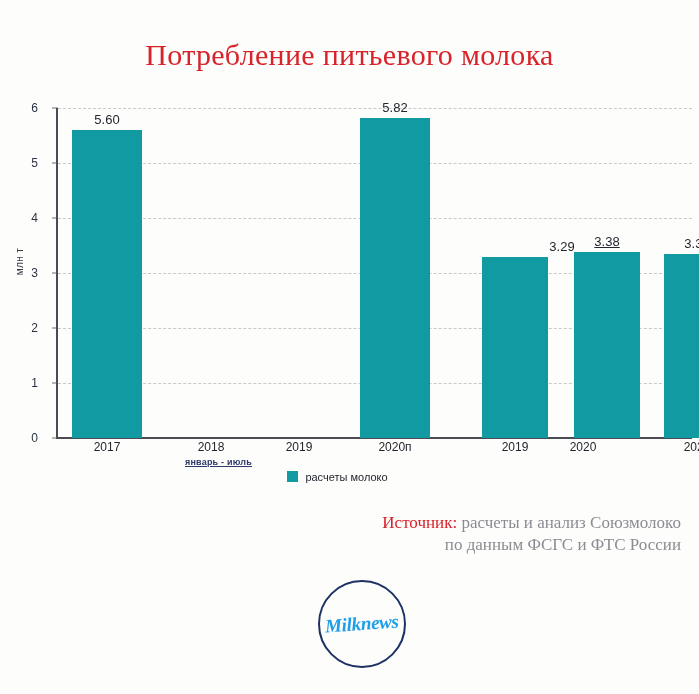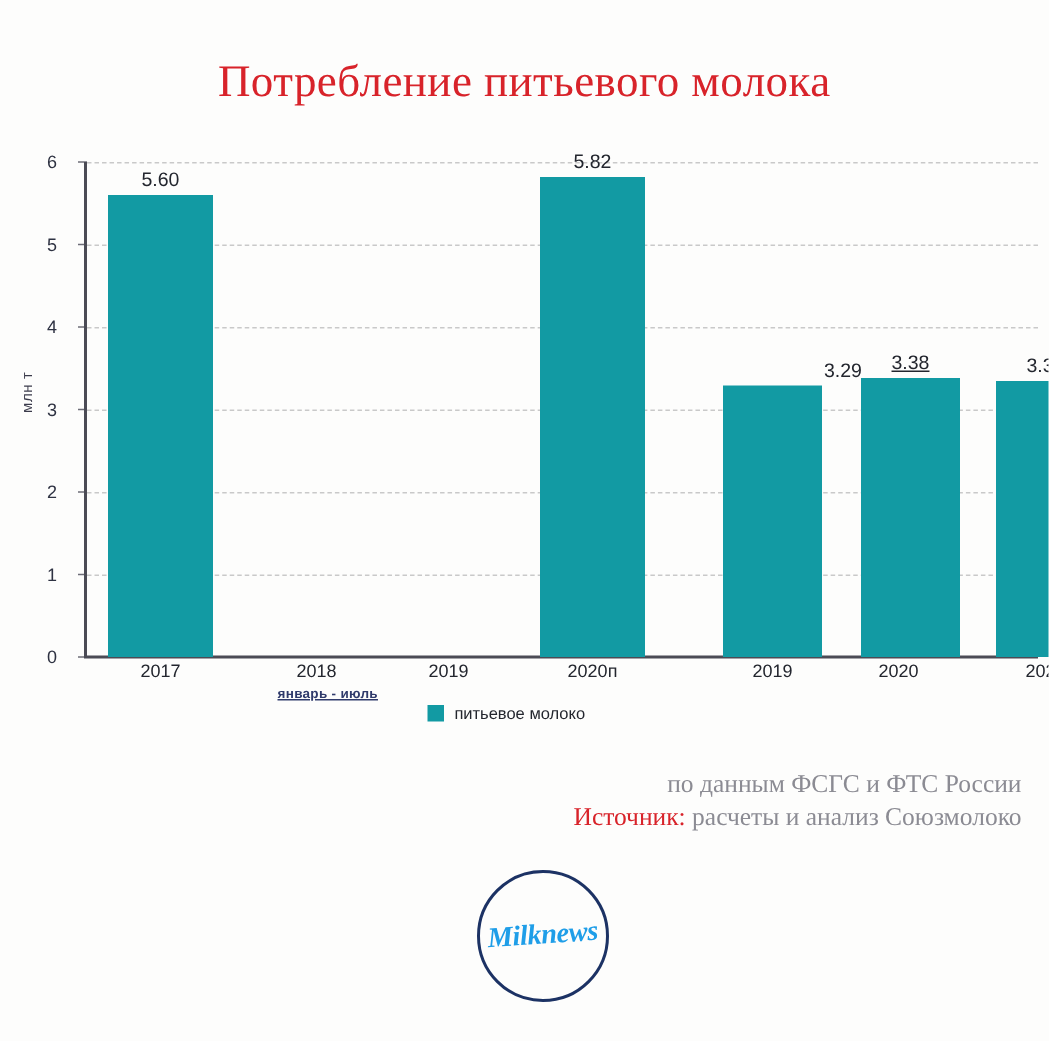--- a/index.html
+++ b/index.html
@@ -308,35 +308,35 @@
 
   </div>
 </div>
 
 <div class="x-labels">
   <div class="x-label" style="left:14px;width:70px;">2017</div>
   <div class="x-label" style="left:118px;width:70px;">2018</div>
   <div class="x-label" style="left:206px;width:70px;">2019</div>
   <div class="x-label" style="left:302px;width:70px;">2020п</div>
   <div class="x-label" style="left:424px;width:66px;">2019</div>
-  <div class="x-label" style="left:508px;width:66px;">2020</div>
+  <div class="x-label" style="left:492px;width:66px;">2020</div>
   <div class="x-label" style="left:606px;width:66px;">2021</div>
 </div>
 
 <div class="period-note">
   <span>январь - июль</span>
 </div>
 
 <div class="legend">
   <div class="legend-inner">
     <span class="legend-swatch"></span>
-    <span class="legend-label">питьевое молоко</span>
+    <span class="legend-label">расчеты молоко</span>
   </div>
 </div>
 
 <div class="source">
+  <div><span class="source-strong">Источник:</span><span> расчеты и анализ Союзмолоко</span></div>
   <div>по данным ФСГС и ФТС России</div>
-  <div><span class="source-strong">Источник:</span><span> расчеты и анализ Союзмолоко</span></div>
 </div>
 
 <div class="logo">
   <span class="logo-text">Milknews</span>
 </div>
 
 </body></html>

